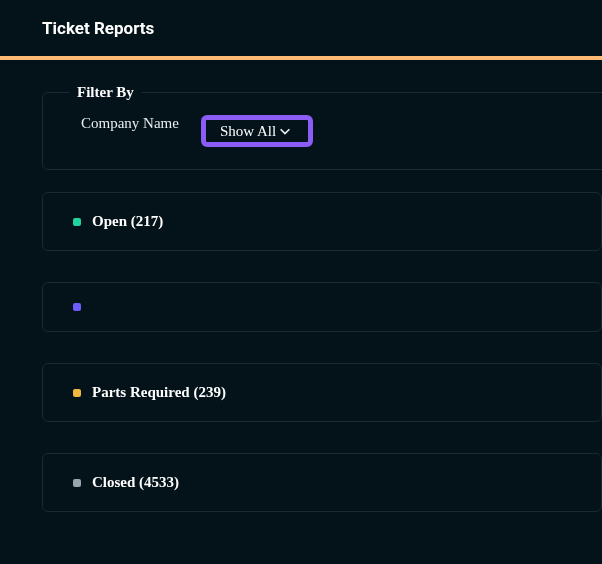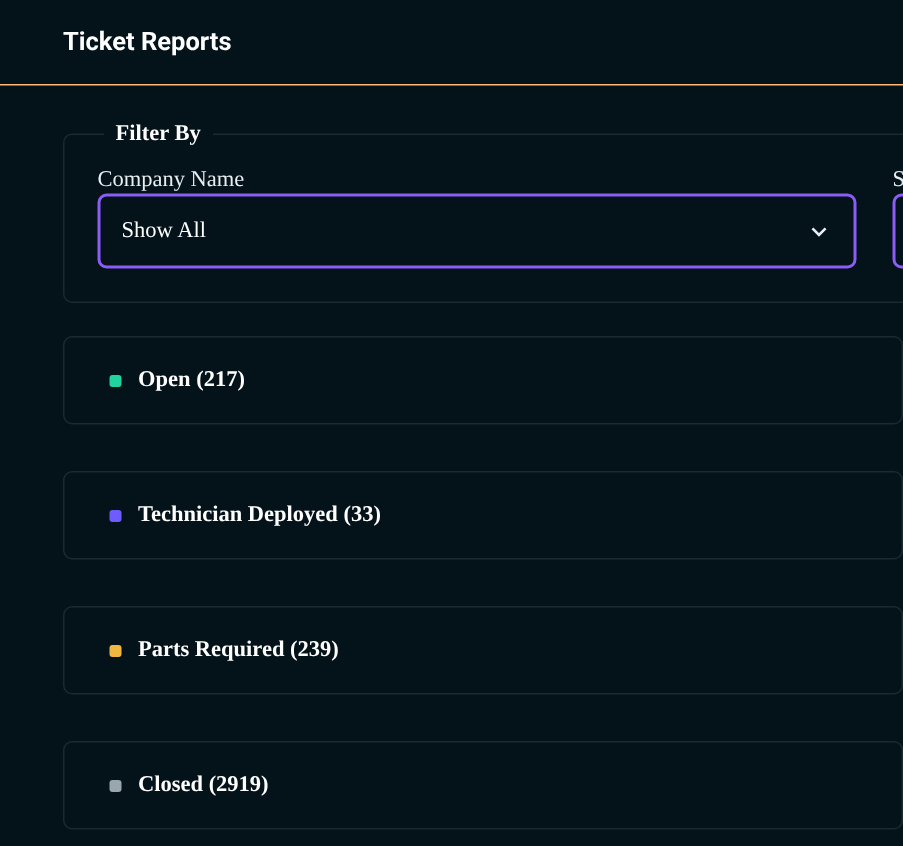--- a/index.html
+++ b/index.html
@@ -10,21 +10,21 @@
   body {
     background: #04121a;
     font-family: -apple-system, BlinkMacSystemFont, "Segoe UI", Roboto, Helvetica, Arial, sans-serif;
     color: #ffffff;
     width: 602px;
     height: 564px;
     overflow: hidden;
   }
   .header {
     padding: 18px 42px 18px 42px;
-    border-bottom: 1px solid #fdba74;
+    border-bottom: 4px solid #fdba74;
   }
   .header-title {
     font-size: 17px;
     font-weight: 700;
     color: #ffffff;
   }
   .content {
     padding: 24px 0 24px 42px;
     font-family: Liberation Serif, serif;
   }
@@ -41,42 +41,42 @@
     color: #ffffff;
     padding: 0 8px;
     margin-left: 4px;
   }
   .filter-row {
     display: flex;
     gap: 24px;
   }
   .filter-field {
     display: flex;
-    flex-direction: column;
-    gap: 0;
+    gap: 22px;
+    margin-left: 16px;
   }
   .filter-field.company {
     width: 506px;
     flex-shrink: 0;
   }
   .filter-field.site {
     width: 200px;
     flex-shrink: 0;
   }
   .filter-label {
     font-size: 15px;
     font-weight: 400;
     color: #e8eef1;
   }
   .select-wrapper {
     position: relative;
-    border: 2px solid #8b5cf6;
+    border: 5px solid #8b5cf6;
     border-radius: 6px;
     background: #04121a;
-    height: 50px;
+    height: 32px;
     display: flex;
     align-items: center;
     padding: 0 14px;
     cursor: pointer;
   }
   .select-value {
     font-size: 15px;
     color: #ffffff;
     flex: 1;
   }
@@ -159,28 +159,27 @@
 
   <div class="status-list">
 
     <div class="status-card">
       <div class="status-dot" style="background:#20d4a0"></div>
       <div class="status-label">Open (217)</div>
     </div>
 
     <div class="status-card">
       <div class="status-dot" style="background:#6e5cff"></div>
-      <div class="status-label">Technician Deployed (33)</div>
     </div>
 
     <div class="status-card">
       <div class="status-dot" style="background:#f0b840"></div>
       <div class="status-label">Parts Required (239)</div>
     </div>
 
     <div class="status-card">
       <div class="status-dot" style="background:#9aa6ad"></div>
-      <div class="status-label">Closed (2919)</div>
+      <div class="status-label">Closed (4533)</div>
     </div>
 
   </div>
 
 </div>
 
 </body></html>

